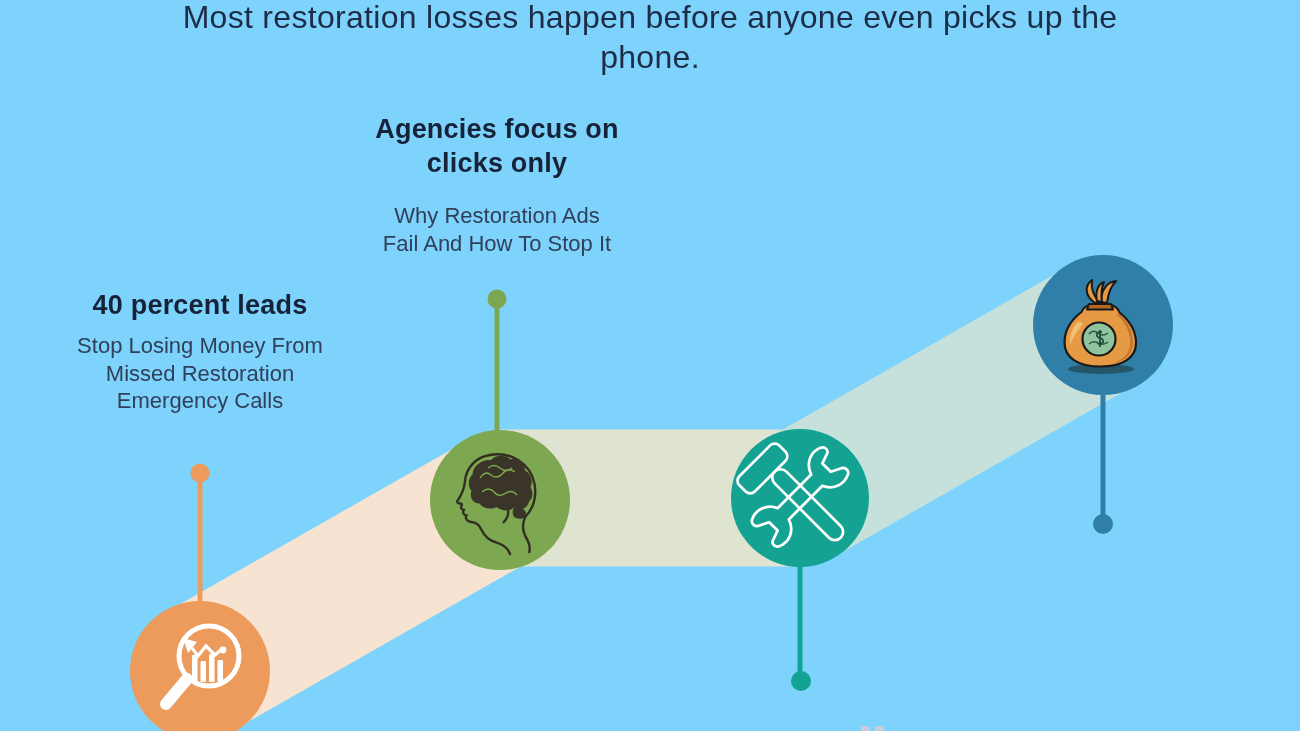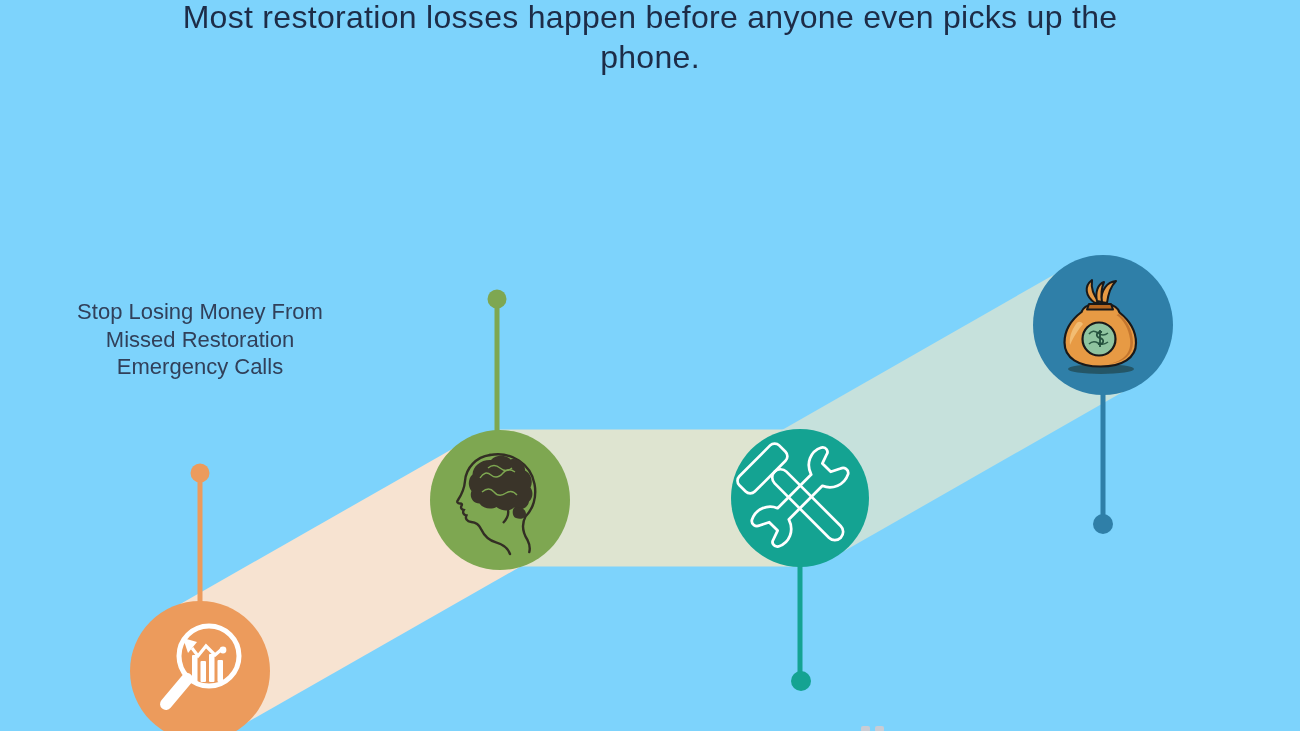--- a/index.html
+++ b/index.html
@@ -128,23 +128,34 @@
     </g>
   </svg>
 
   <div class="title">
     <div>Most restoration losses happen before anyone even picks up the</div>
     <div>phone.</div>
   </div>
 
   <div class="mtext m1">
     <div class="mhead">
+      <div>40 percent leads</div>
     </div>
     <div class="msub">
       <div>Stop Losing Money From</div>
       <div>Missed Restoration</div>
       <div>Emergency Calls</div>
     </div>
   </div>
 
+  <div class="mtext m2">
+    <div class="mhead">
+      <div>Agencies focus on</div>
+      <div>clicks only</div>
+    </div>
+    <div class="msub">
+      <div>Why Restoration Ads</div>
+      <div>Fail And How To Stop It</div>
+    </div>
+  </div>
 
 
 </div>
 
 </body></html>

